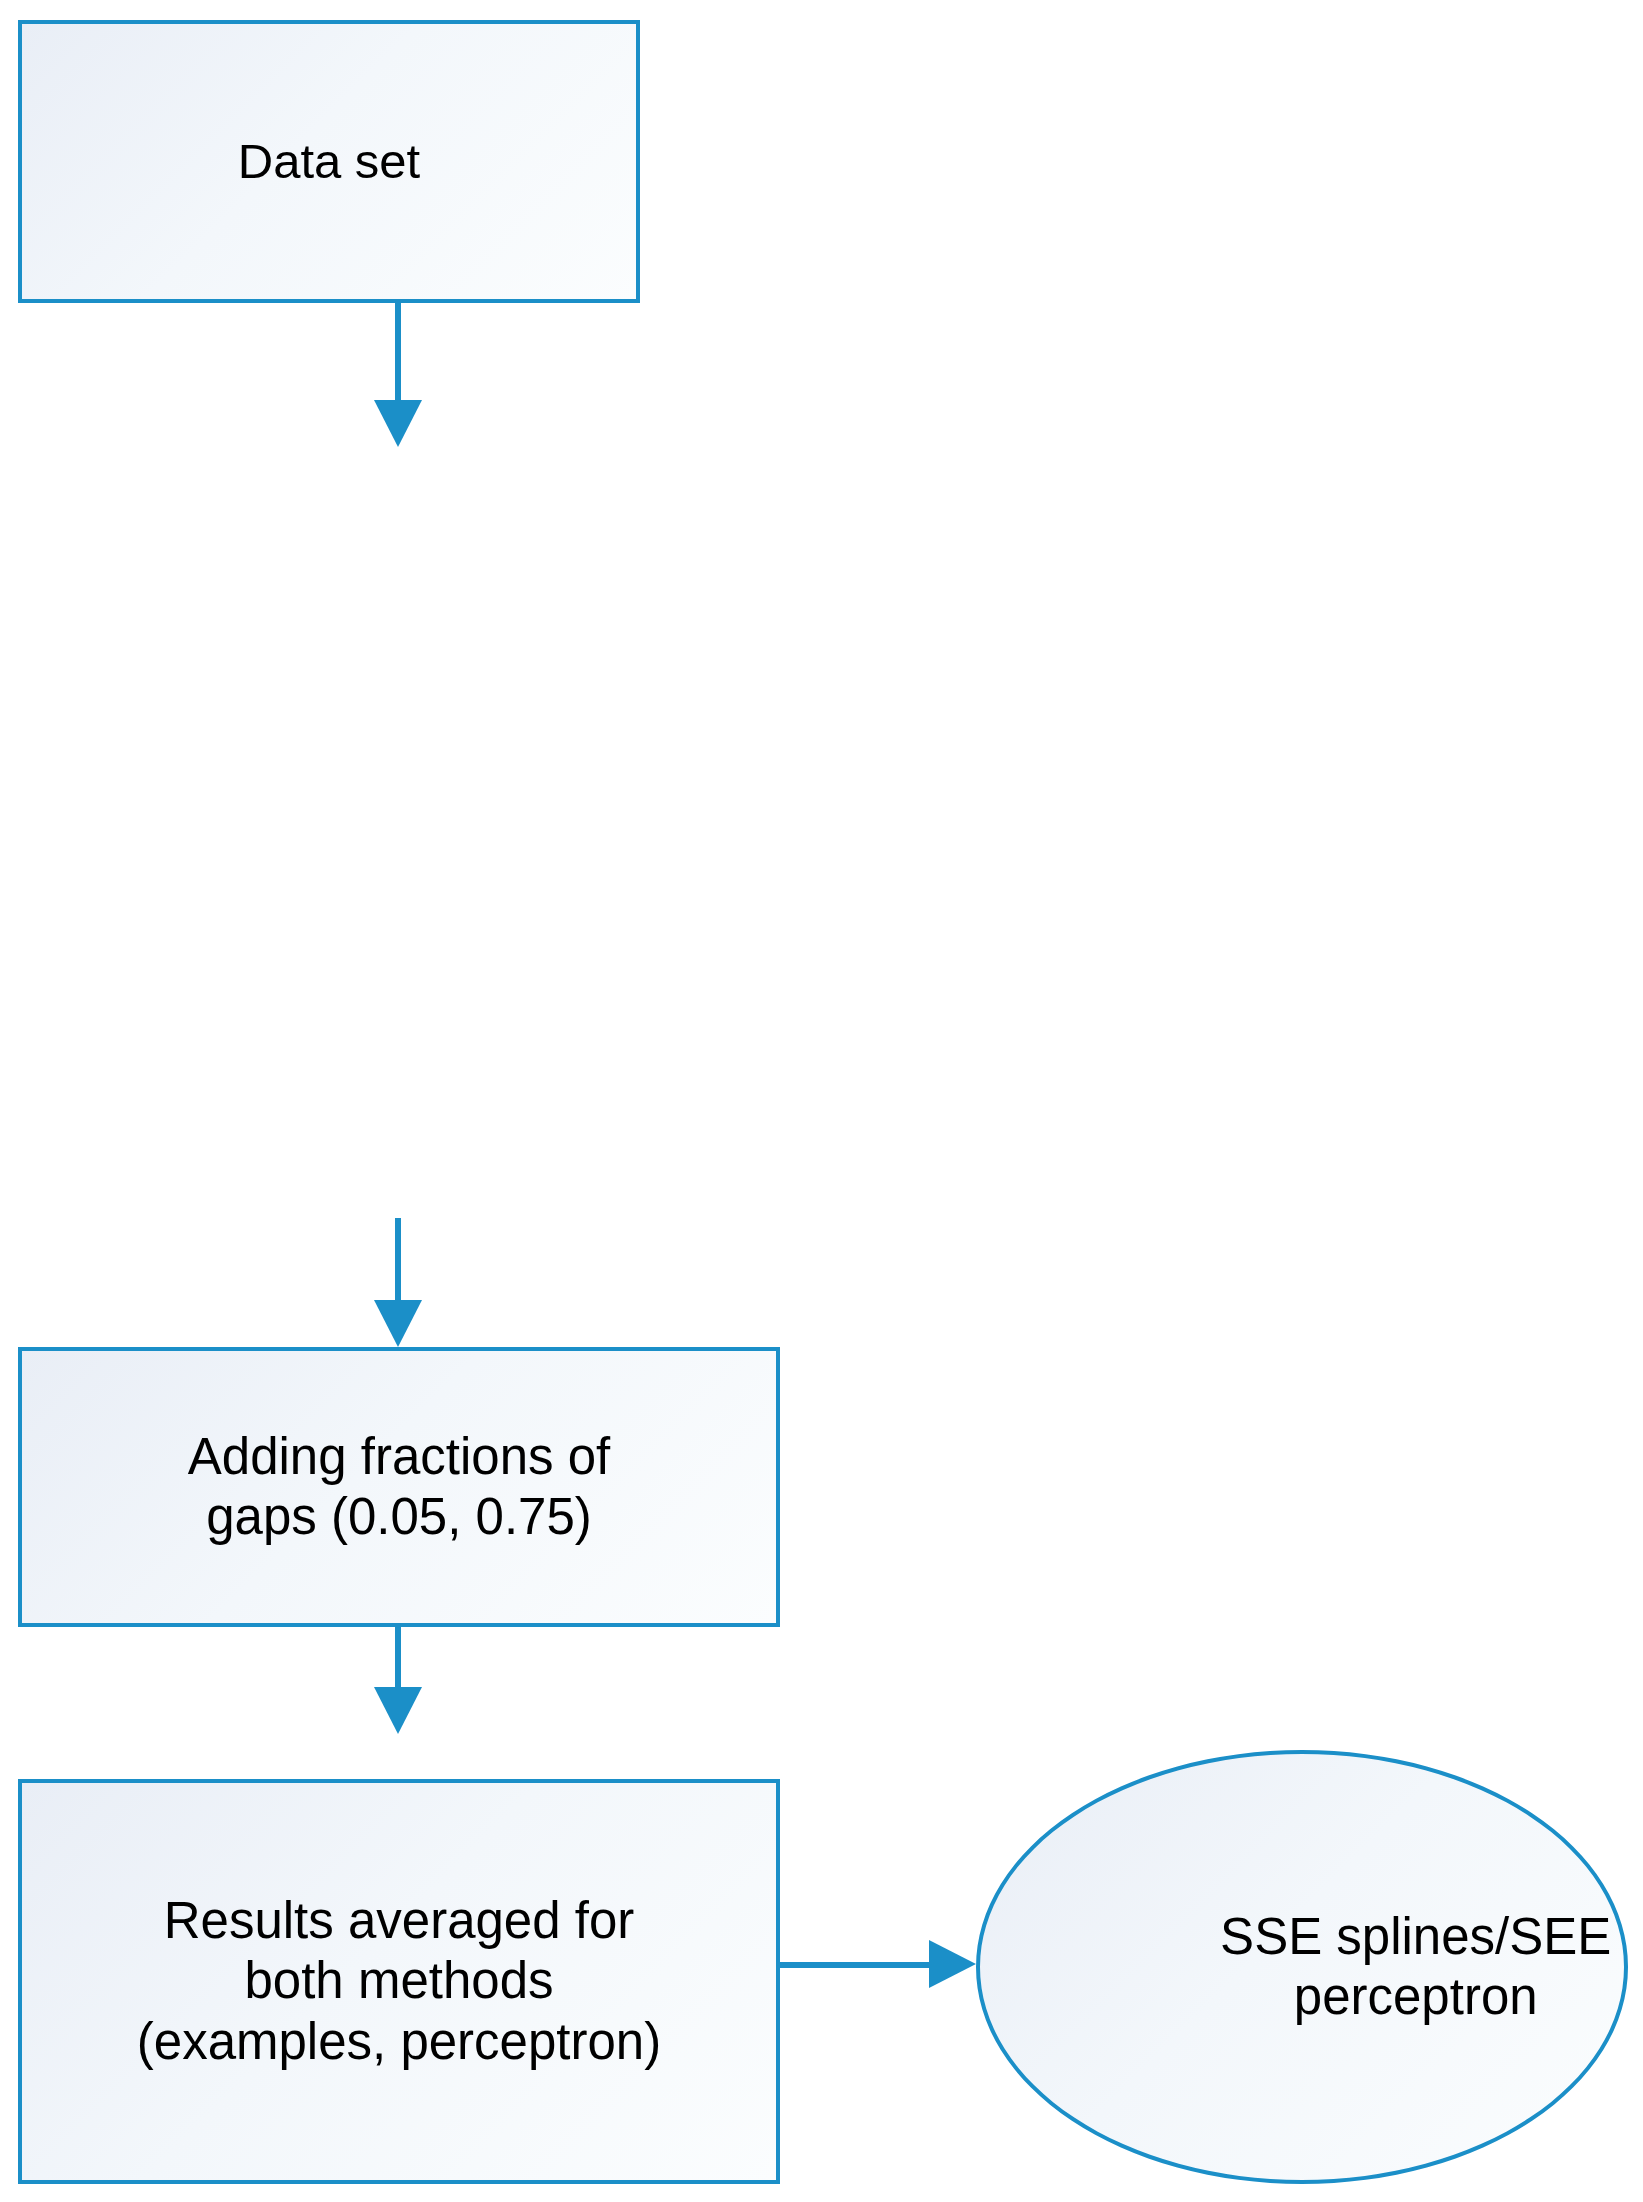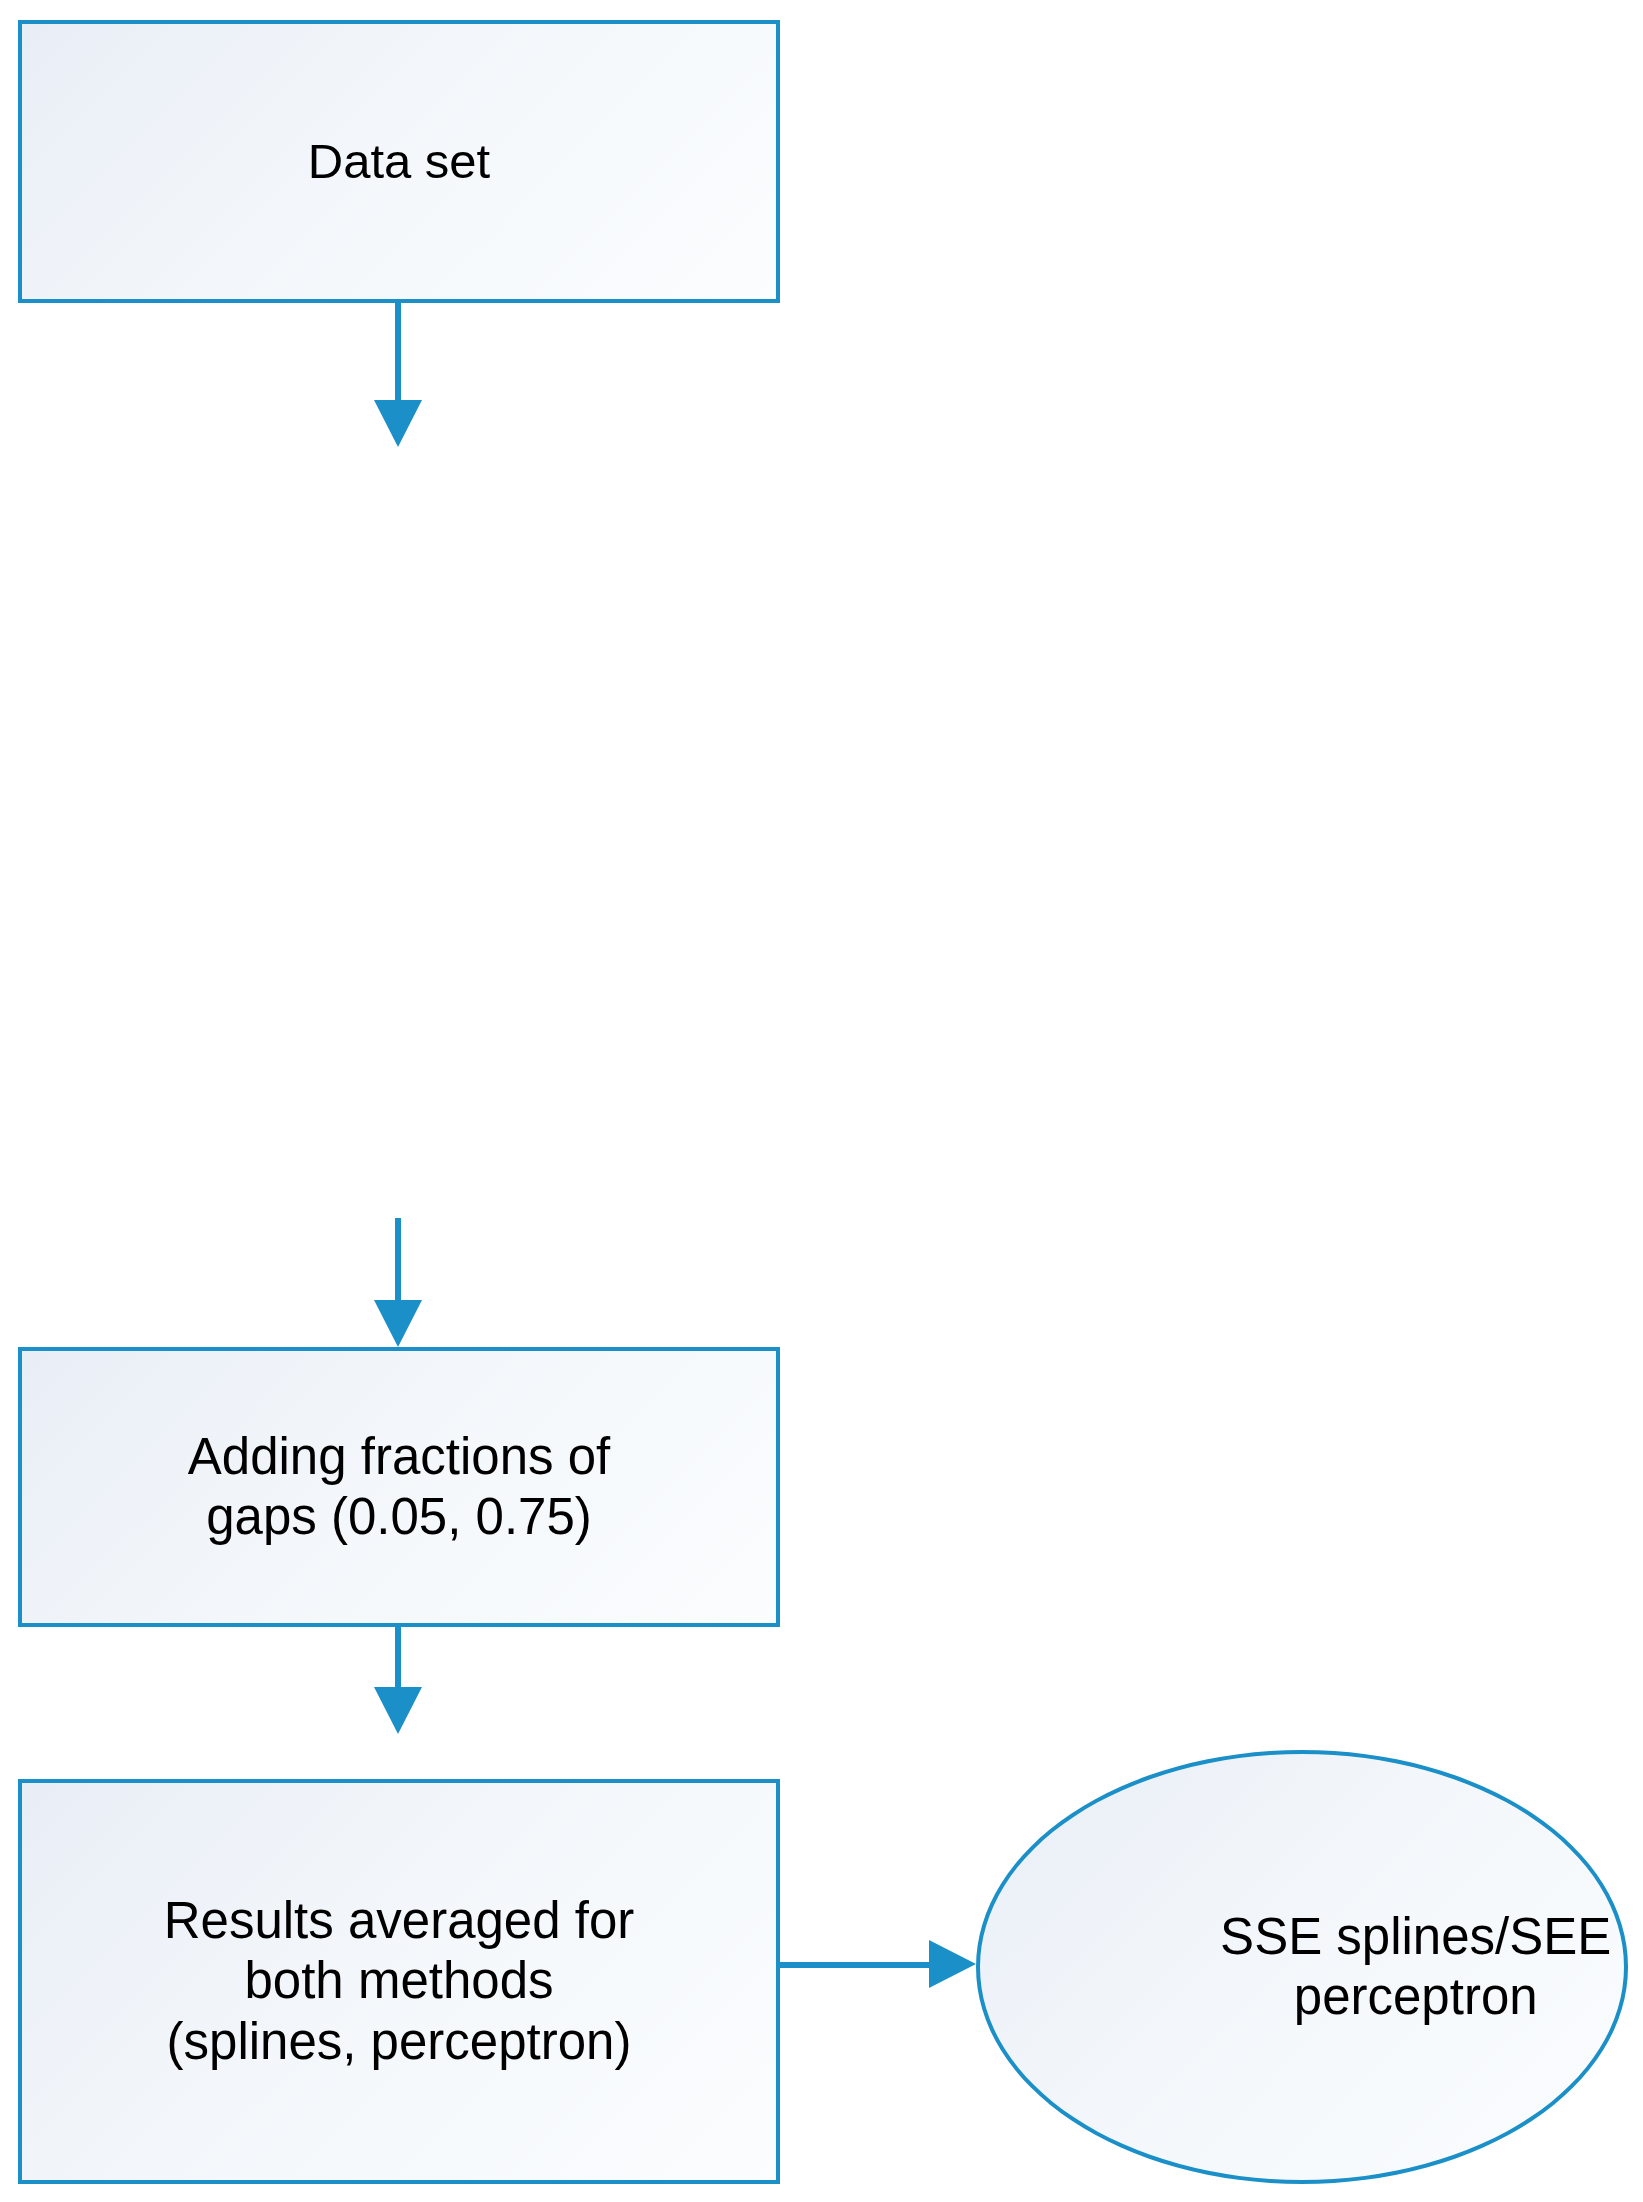--- a/index.html
+++ b/index.html
@@ -41,21 +41,21 @@
     background: linear-gradient(135deg, #e9eef6 0%, #f3f7fb 45%, #fbfdfe 100%);
     justify-content: flex-end;
   }
   .node .label {
     display: block;
     white-space: pre-line;
     padding: 0 12.7px;
   }
 
   
-  #node-dataset       { left: 18px;   top: 20px;   width: 762px; height: 283px; text-align: center; }
+  #node-dataset       { left: 18px;   top: 20px;   width: 622px; height: 283px; text-align: center; }
   #node-dataset .label{ font-size: 49px; }
 
   #node-random        { left: 11.8px;   top: 444px;  width: 780px; height: 780px; }
   #node-random .label { font-size: 53px; }
 
   #node-adding        { left: 18px;   top: 1347px; width: 762px; height: 280px; }
   #node-adding .label { font-size: 51px; }
 
   #node-results       { left: 18px;   top: 1779px; width: 762px; height: 405px; }
   #node-results .label{ font-size: 51px; }
@@ -132,21 +132,21 @@
   </div>
 
   <div class="conn">
     <div class="conn-line-v" id="arrow3-stem"></div>
     <div class="arrow-down" id="arrow3-head"></div>
   </div>
 
   <div class="node rect" id="node-results">
     <span class="label">Results averaged for
 both methods
-(splines, perceptron)</span>
+(examples, perceptron)</span>
   </div>
 
   <div class="conn">
     <div class="conn-line-h" id="arrow4-stem"></div>
     <div class="arrow-right" id="arrow4-head"></div>
   </div>
 
   <div class="node ellipse" id="node-sse">
     <span class="label">SSE splines/SEE
 perceptron</span>

